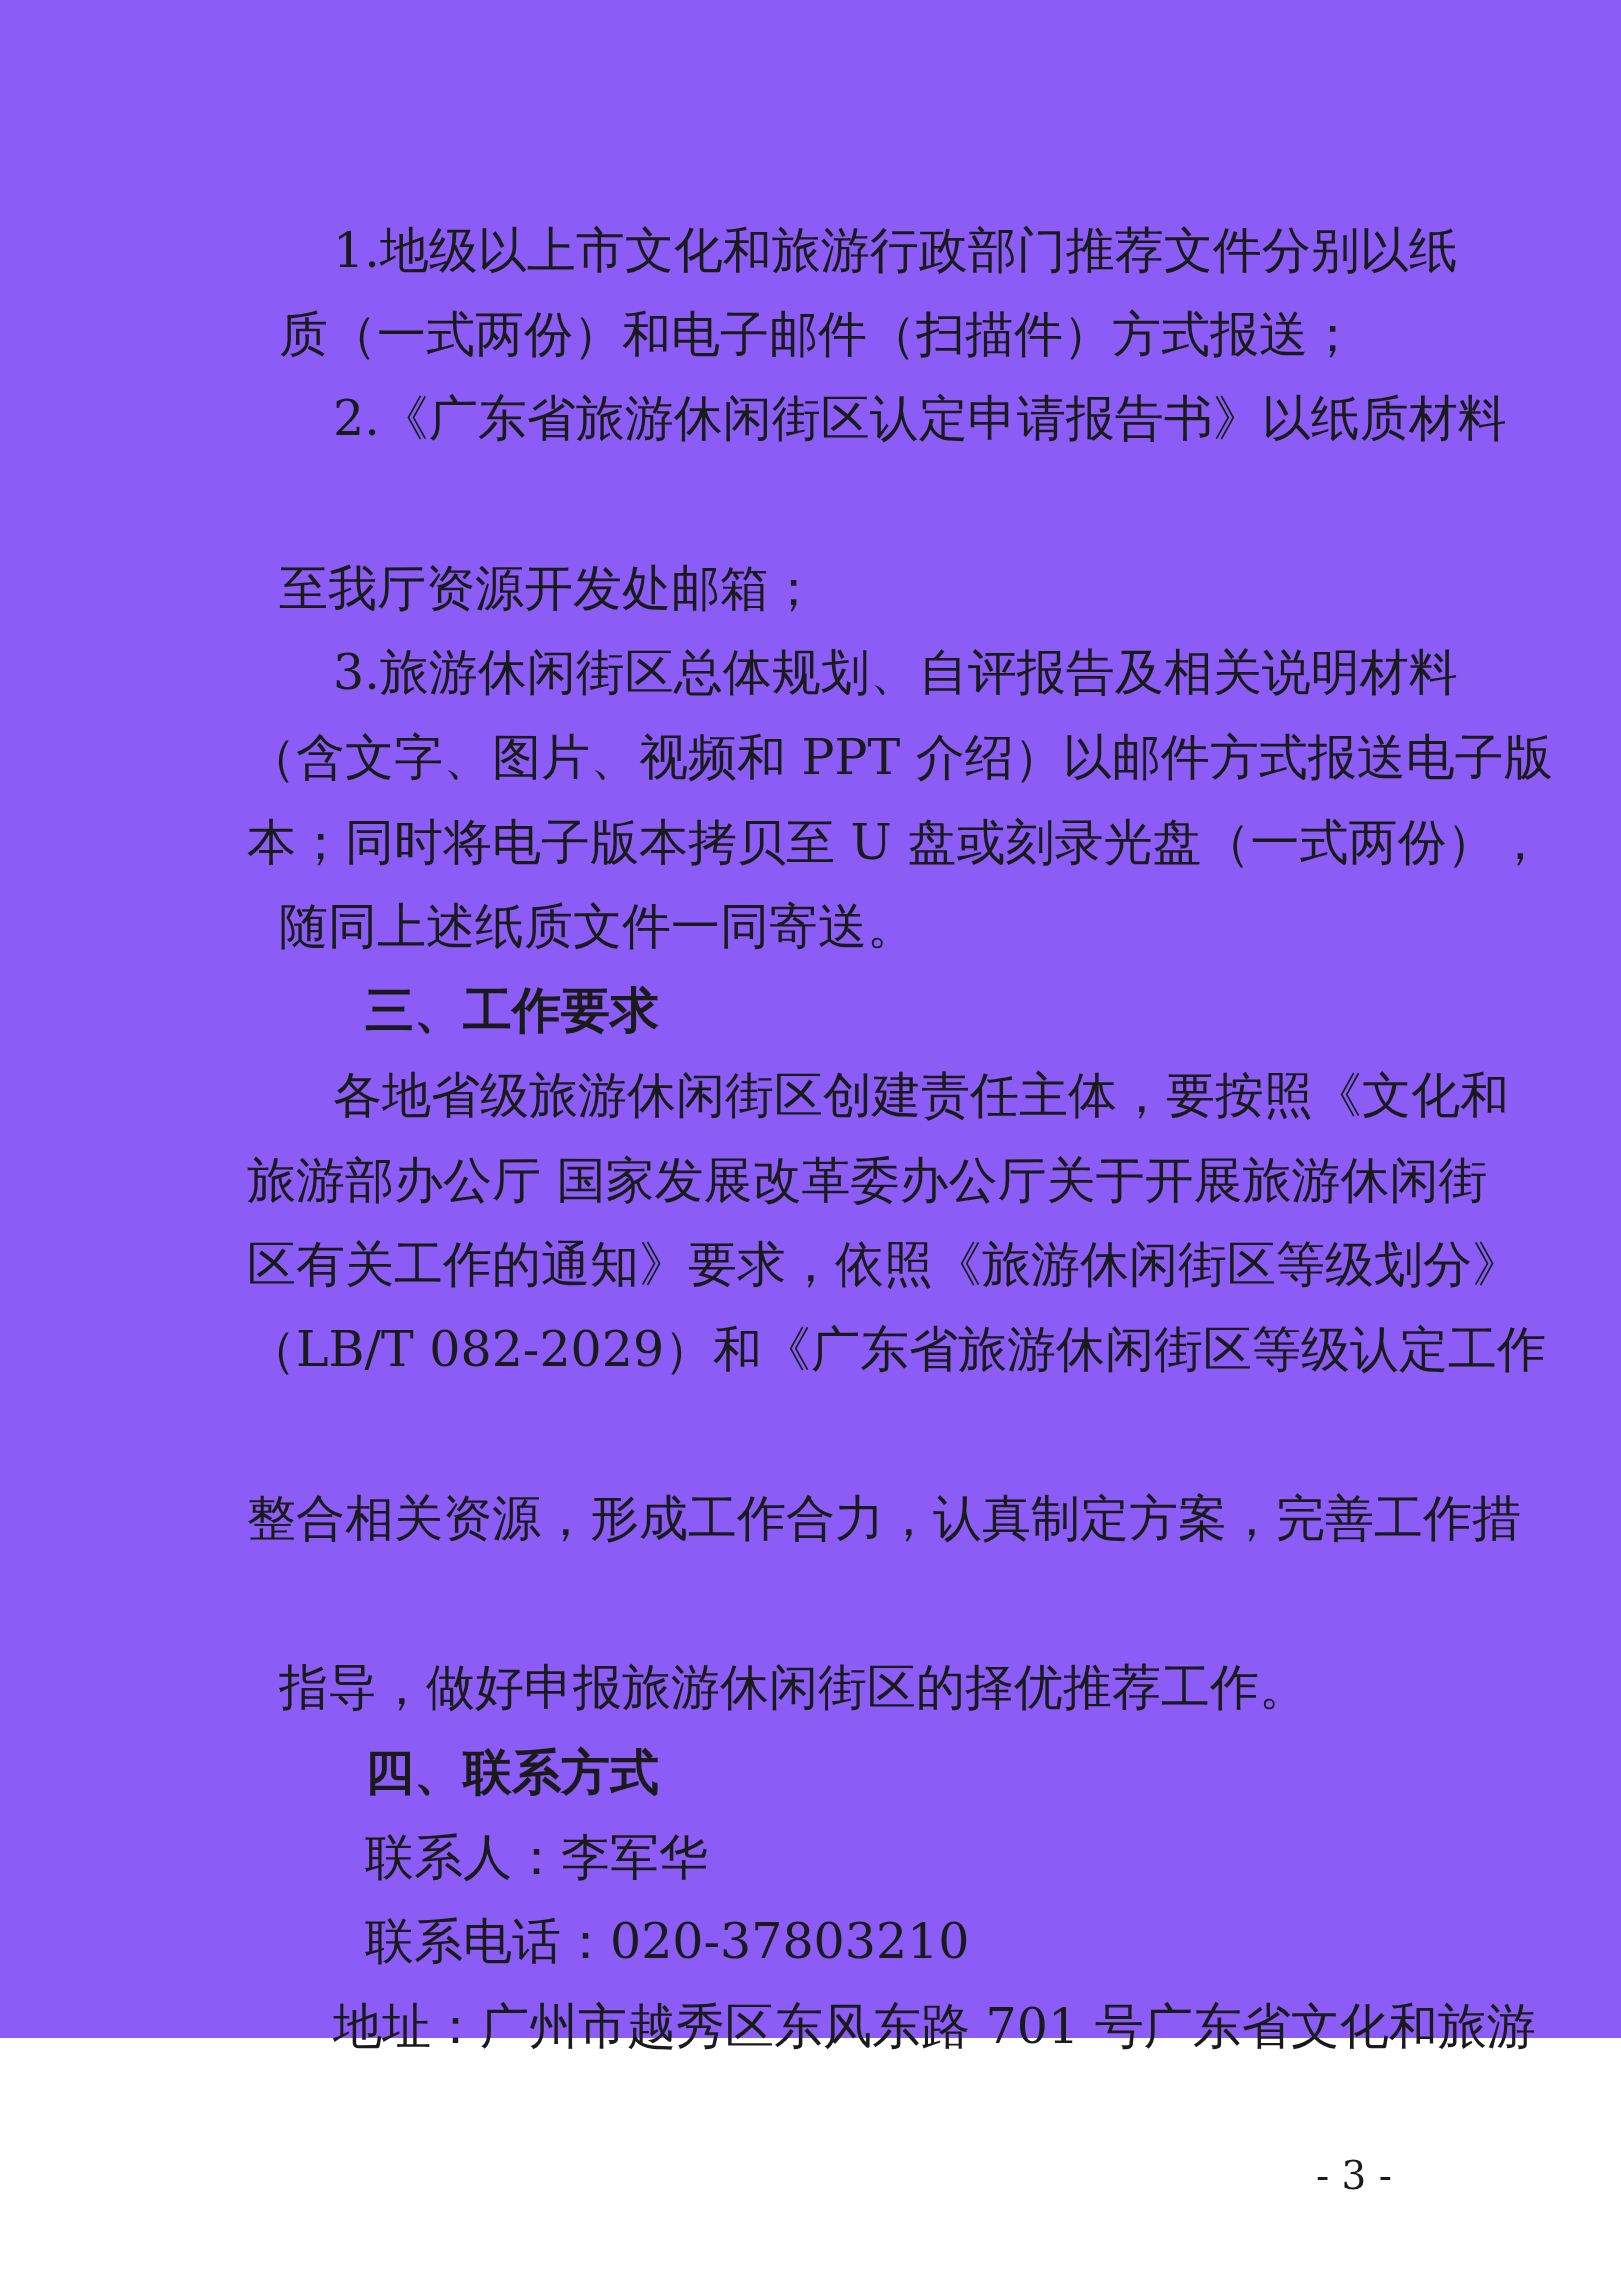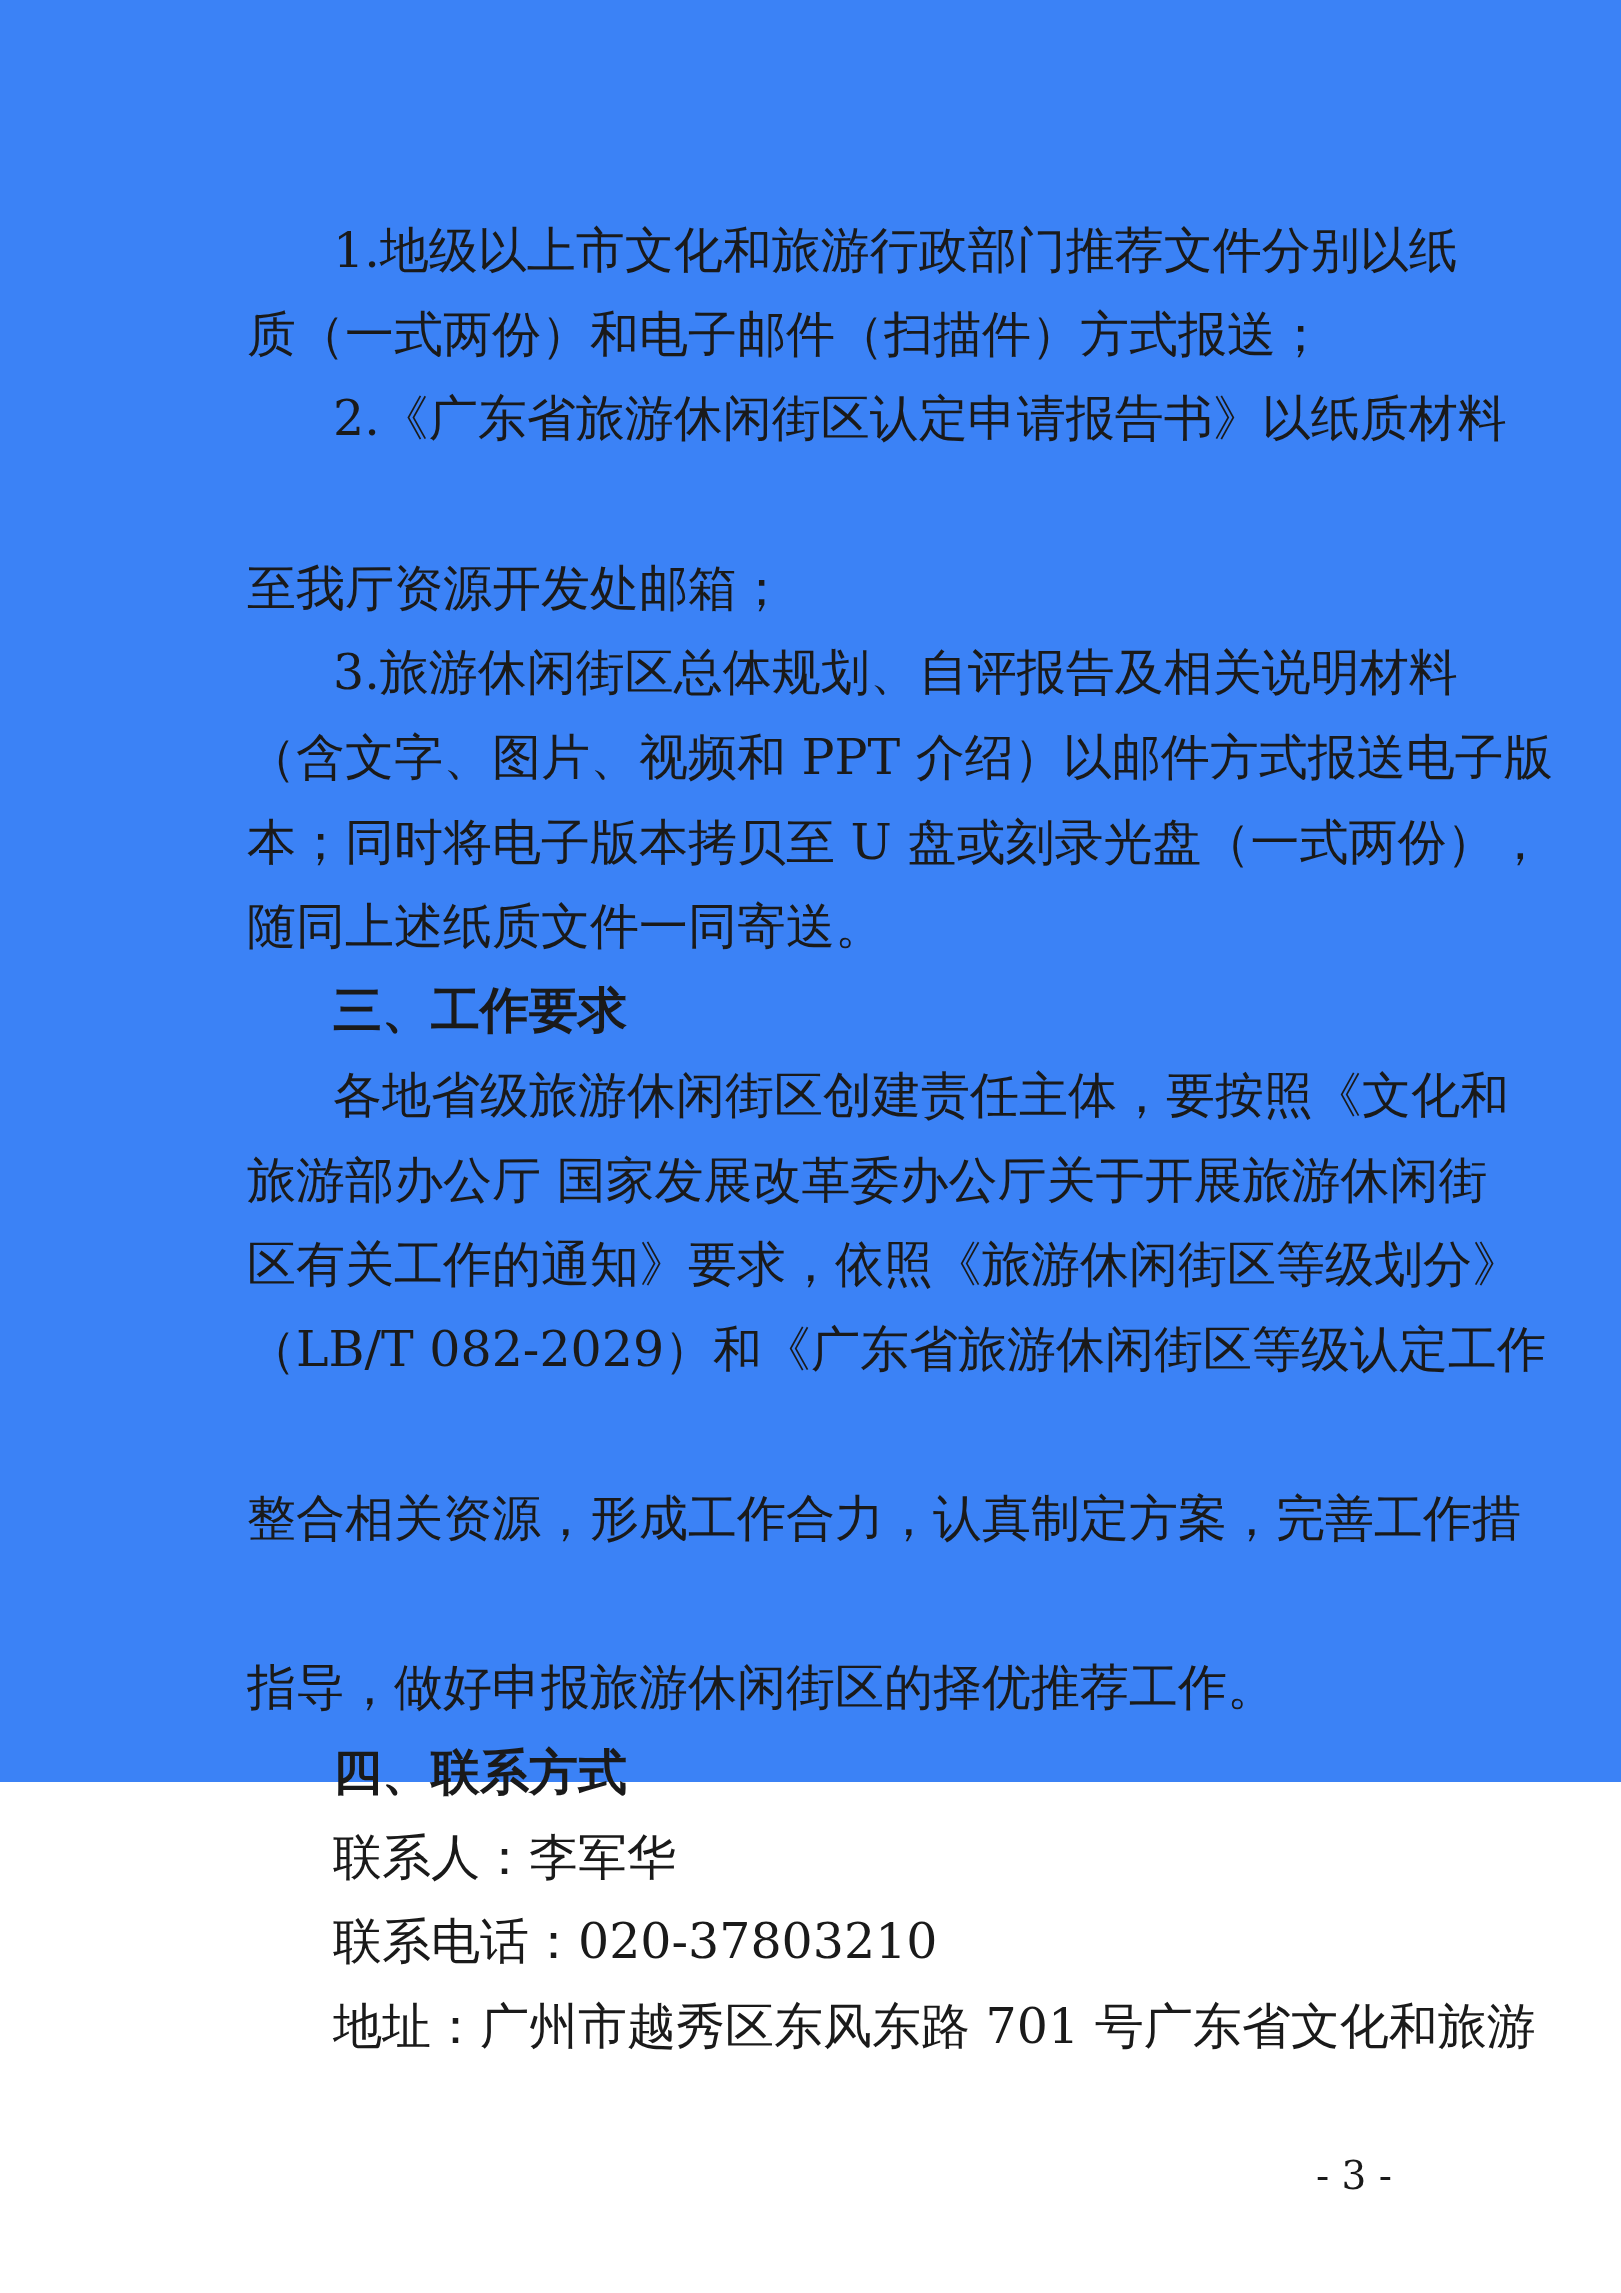--- a/index.html
+++ b/index.html
@@ -1,19 +1,19 @@
 <!DOCTYPE html>
 <html><head>
 <meta charset="utf-8">
 <style>
   html,body{margin:0;padding:0;background:#fff;}
   body{width:1621px;height:2294px;position:relative;overflow:hidden;}
-  .page{position:absolute;left:0;top:0;width:1621px;height:1782px;background:#3b82f6;}
+  .page{position:absolute;left:0;top:0;width:1621px;height:2038px;background:#8b5cf6;}
   .line{position:absolute;left:247px;width:1139px;height:59px;font-family:"DejaVu Serif",serif;font-size:49px;line-height:59px;color:#1a1a1a;white-space:nowrap;text-align:justify;text-align-last:justify;letter-spacing:0;}
-  .line.short{text-align-last:left;}
+  .line.short{text-align-last:left;margin-left:32px;}
   .line.indent{left:333px;width:1053px;}
   .heading{font-family:"DejaVu Sans",sans-serif;font-weight:bold;}
   .pagenum{position:absolute;left:1274px;top:2151px;width:118px;font-family:"DejaVu Serif",serif;font-size:39px;line-height:49px;color:#1a1a1a;text-align:right;}
 </style>
 </head>
 <body>
 
 <div class="page">
   <div class="line indent" style="top:221px">1.地级以上市文化和旅游行政部门推荐文件分别以纸</div>
   <div class="line short" style="top:305px">质（一式两份）和电子邮件（扫描件）方式报送；</div>

